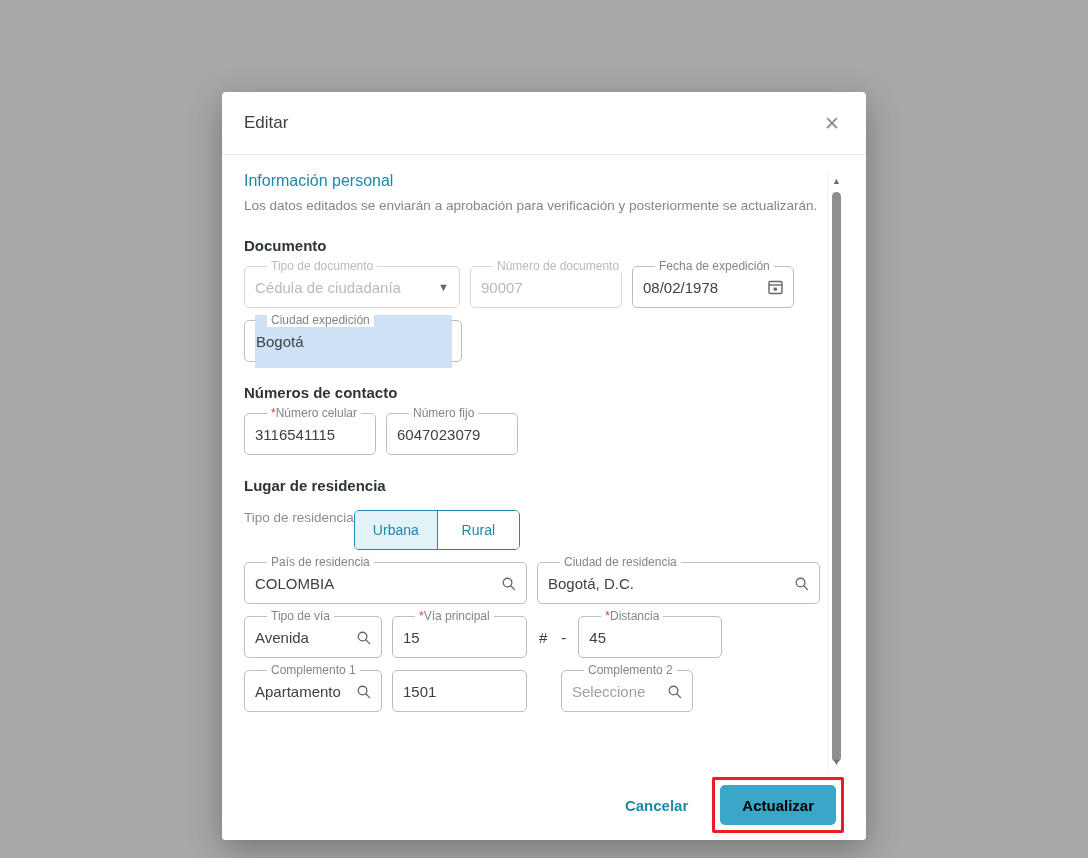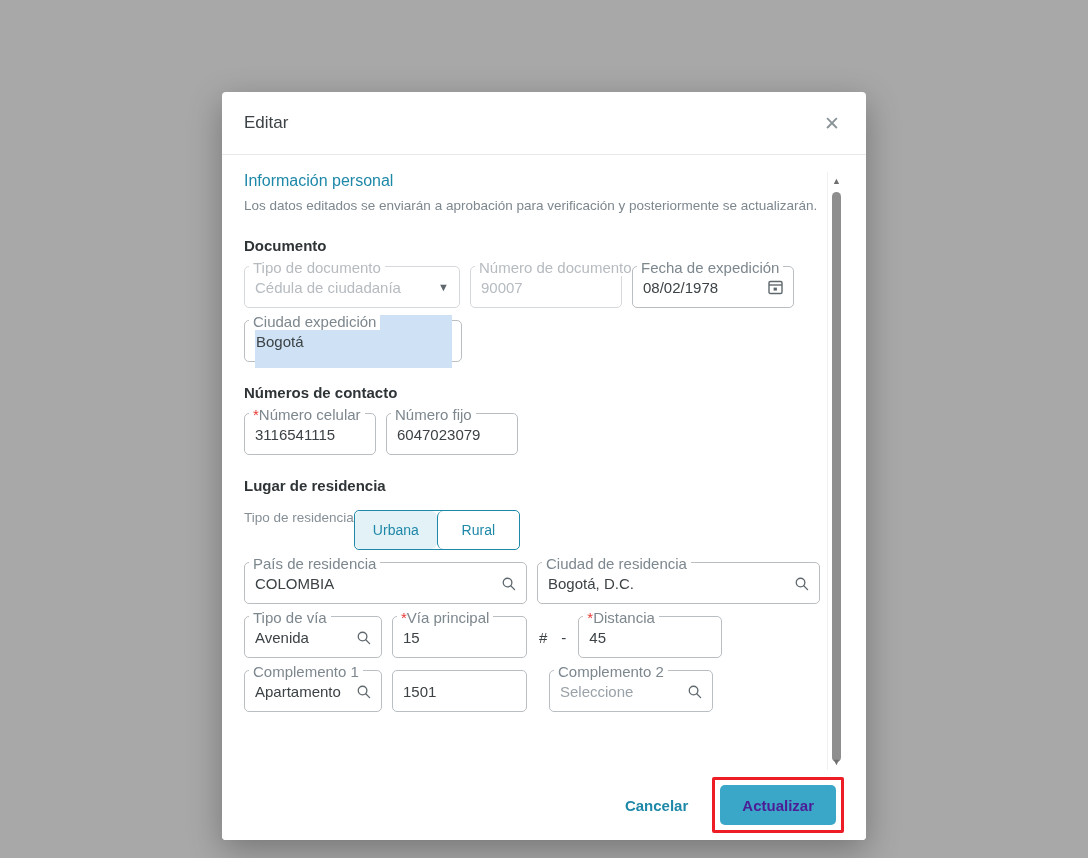--- a/index.html
+++ b/index.html
@@ -245,24 +245,24 @@
     height: 42px;
     border: 1px solid #b9bec3;
     border-radius: 5px;
     display: flex; align-items: center;
     padding: 0 10px;
     background: #fff;
   }
   .fld.disabled { border-color: #d5d9dd; background: #fff; }
   .fld-label {
     position: absolute;
-    top: -8px; left: 4px;
+    top: -8px; left: 22px;
     background: #fff;
     padding: 0 4px;
-    font-size: 15px;
+    font-size: 12px;
     color: #7d878e;
     white-space: nowrap;
   }
   .fld.disabled .fld-label { color: #b6bbc0; }
   .fld-label .req { color: #e53935; }
   .fld-value {
     font-size: 15px; color: #3c4245;
     flex: 1; white-space: nowrap; overflow: hidden;
   }
   .fld.disabled .fld-value { color: #b6bbc0; }
@@ -287,21 +287,21 @@
     display: flex;
     border: 1px solid #1e88a8;
     border-radius: 5px;
     overflow: hidden;
     height: 40px;
   }
   .seg-btn {
     width: 82px;
     display: flex; align-items: center; justify-content: center;
     font-size: 14px; color: #1e88a8;
-    background: #fff; cursor: pointer; border-radius: 6px;
+    background: #fff; cursor: pointer;
   }
   .seg-btn.active { background: #e3f2f7; }
   .seg-btn + .seg-btn { border-left: 1px solid #1e88a8; }
 
   
   .modal-footer {
     flex: 0 0 auto;
     height: 70px;
     display: flex; align-items: center; justify-content: flex-end;
     gap: 8px;
@@ -314,21 +314,21 @@
     background: none; border: none;
   }
   .highlight-box {
     border: 3px solid #ee1c25;
     padding: 5px;
     border-radius: 2px;
     display: inline-block;
   }
   .btn-primary {
     background: #3aa6c8;
-    color: #4c1d95;
+    color: #000000;
     border: none;
     border-radius: 5px;
     height: 40px;
     padding: 0 22px;
     font-size: 15px; font-weight: 700;
     cursor: pointer;
     font-family: "Liberation Sans", sans-serif;
   }
 </style>
 </head>
@@ -535,21 +535,21 @@
             <span class="fld-icon">
               <svg width="15" height="15" viewBox="0 0 16 16" fill="none" stroke="currentColor" stroke-width="1.4">
                   <circle cx="7" cy="7" r="4.6"></circle>
                   <path d="M10.4 10.4L14.5 14.5" stroke-linecap="round"></path>
                 </svg>
             </span>
           </div>
           <div class="fld" style="width:135px">
             <span class="fld-value">1501</span>
           </div>
-          <div class="fld" style="width:164px; margin-left:12px">
+          <div class="fld" style="width:132px; margin-left:24px">
             <span class="fld-label">Complemento 2</span>
             <span class="fld-value placeholder">Seleccione</span>
             <span class="fld-icon">
               <svg width="15" height="15" viewBox="0 0 16 16" fill="none" stroke="currentColor" stroke-width="1.4">
                   <circle cx="7" cy="7" r="4.6"></circle>
                   <path d="M10.4 10.4L14.5 14.5" stroke-linecap="round"></path>
                 </svg>
             </span>
           </div>
 

